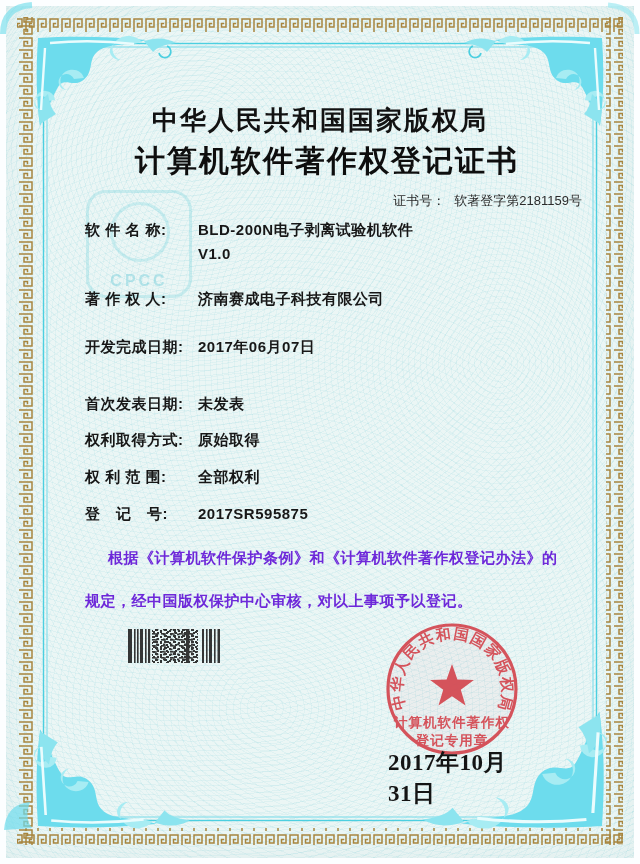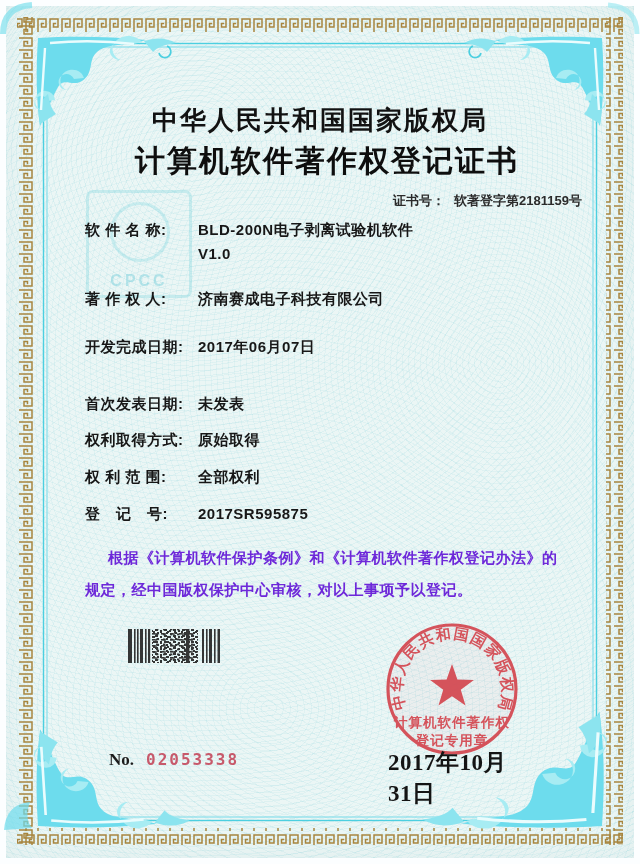--- a/index.html
+++ b/index.html
@@ -7,44 +7,44 @@
          font-family:"Liberation Sans","DejaVu Sans",sans-serif;background:#fcfeff;}
   
   .paper{position:absolute;inset:0;background-color:#ebf6f5;
     background-image:
       repeating-radial-gradient(circle at 30% 18%, rgba(125,205,215,.13) 0 1px, rgba(125,205,215,0) 1px 5px),
       repeating-radial-gradient(circle at 78% 42%, rgba(125,205,215,.11) 0 1px, rgba(125,205,215,0) 1px 6px),
       repeating-radial-gradient(circle at 42% 82%, rgba(125,205,215,.11) 0 1px, rgba(125,205,215,0) 1px 7px);
     box-shadow: inset 0 0 0 6px #fcfeff, inset 0 0 30px rgba(180,205,210,.30);}
   
   .wm{position:absolute;left:86px;top:190px;width:100px;height:102px;
-      border:3px solid rgba(120,212,222,.32);border-radius:7px;z-index:1;}
+      border:3px solid rgba(120,212,222,.32);border-radius:20px;z-index:1;}
   .wm .wm-circle{position:absolute;left:21px;top:9px;width:54px;height:54px;
       border:3px solid rgba(120,212,222,.30);border-radius:50%;}
   .wm .wm-text{position:absolute;bottom:5px;width:100%;text-align:center;
       color:rgba(110,205,218,.45);font-weight:800;font-size:16px;letter-spacing:3px;}
   .deco{position:absolute;inset:0;z-index:2;pointer-events:none;}
   
   .issuer{position:absolute;top:103px;left:0;right:0;text-align:center;z-index:3;
       font-family:"Liberation Serif","DejaVu Serif",serif;font-size:26px;font-weight:900;
       letter-spacing:2px;color:#121212;}
   .cert-title{position:absolute;top:141px;left:0;right:0;text-align:center;z-index:3;
       font-family:"Liberation Serif","DejaVu Serif",serif;font-size:30px;font-weight:900;
       letter-spacing:2px;color:#0e0e0e;padding-left:14px;}
-  .certno{position:absolute;top:192px;right:58px;z-index:3;font-size:13px;color:#2b2b2b;font-weight:700;}
+  .certno{position:absolute;top:192px;right:58px;z-index:3;font-size:13px;color:#2b2b2b;font-weight:400;}
   .certno .cl{margin-right:9px;}
   .row{position:absolute;left:85px;z-index:3;font-size:15px;font-weight:700;
        color:#171717;letter-spacing:.5px;white-space:nowrap;}
   .flabel{display:inline-block;width:113px;white-space:pre;}
   .r0{top:221px}.r0b{top:245px;left:198px}.r1{top:290px}.r2{top:338px}
   .r3{top:395px}.r4{top:431px}.r5{top:468px}.r6{top:505px}
   .statement{position:absolute;left:85px;top:549px;width:482px;z-index:3;
       font-size:15px;font-weight:700;color:#6d28d9;letter-spacing:.5px;}
   .statement .s1{text-indent:23px;}
-  .statement .s2{margin-top:13px;}
+  .statement .s2{margin-top:24px;}
   .barcode{position:absolute;left:128px;top:629px;z-index:3;}
   .seal{position:absolute;left:378px;top:616px;z-index:4;opacity:.92;}
   .seal-date{position:absolute;left:388px;top:747px;width:140px;z-index:5;
       font-family:"Liberation Serif","DejaVu Serif",serif;font-size:23px;font-weight:700;
       color:#141414;letter-spacing:.5px;}
   .serial{position:absolute;left:109px;top:750px;z-index:5;white-space:nowrap;}
   .serial .no-prefix{font-family:"Liberation Serif","DejaVu Serif",serif;
       font-size:17px;font-weight:700;color:#1c1c1c;}
   .serial .no-num{font-family:"DejaVu Sans Mono","Liberation Mono",monospace;
       font-size:16px;letter-spacing:2px;color:#c7596b;margin-left:12px;font-weight:600;}
@@ -189,16 +189,13 @@
     <text font-size="15" font-weight="700" fill="#d4464f" letter-spacing="1.5" font-family="Liberation Serif, DejaVu Serif, serif">
       <textPath href="#sealArc" startOffset="2">中华人民共和国国家版权局</textPath>
     </text>
     <polygon fill="#d4464f" transform="translate(74,71)" points="0,-23 5.4,-7.4 21.9,-7.1 8.8,2.8 13.5,18.6 0,9.2 -13.5,18.6 -8.8,2.8 -21.9,-7.1 -5.4,-7.4"></polygon>
     <text x="74" y="111" text-anchor="middle" font-size="13.5" font-weight="700" fill="#d4464f" letter-spacing="1">计算机软件著作权</text>
     <text x="74" y="129" text-anchor="middle" font-size="13.5" font-weight="700" fill="#d4464f" letter-spacing="1">登记专用章</text>
   </svg>
 
   <div class="seal-date">2017年10月31日</div>
 
-  <div class="serial">
-    <span class="no-prefix">No.</span><span class="no-num">02053338</span>
-  </div>
 </div>
 
 </body></html>

